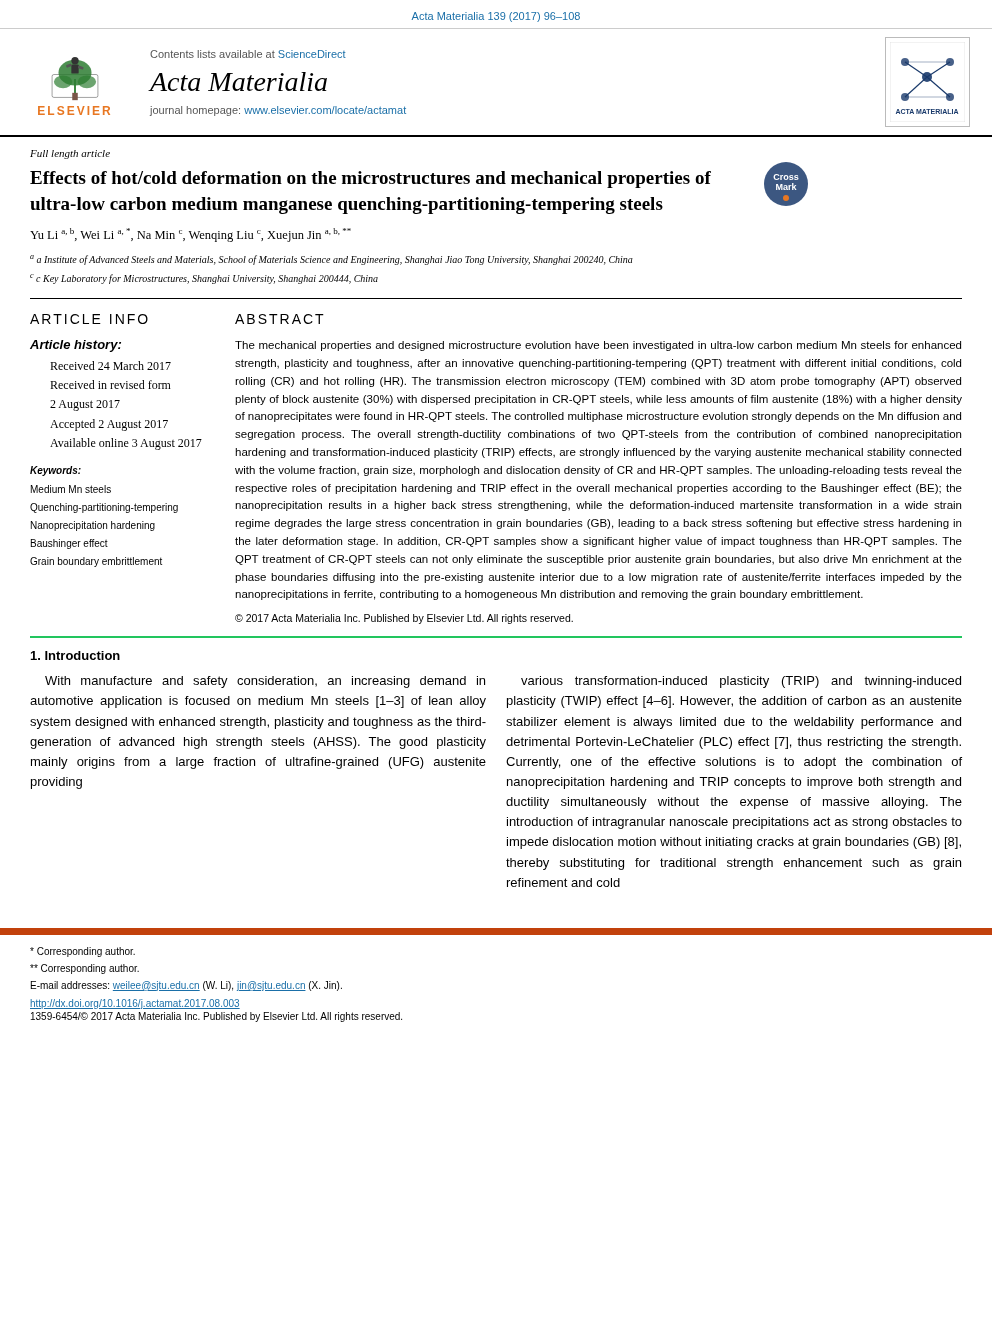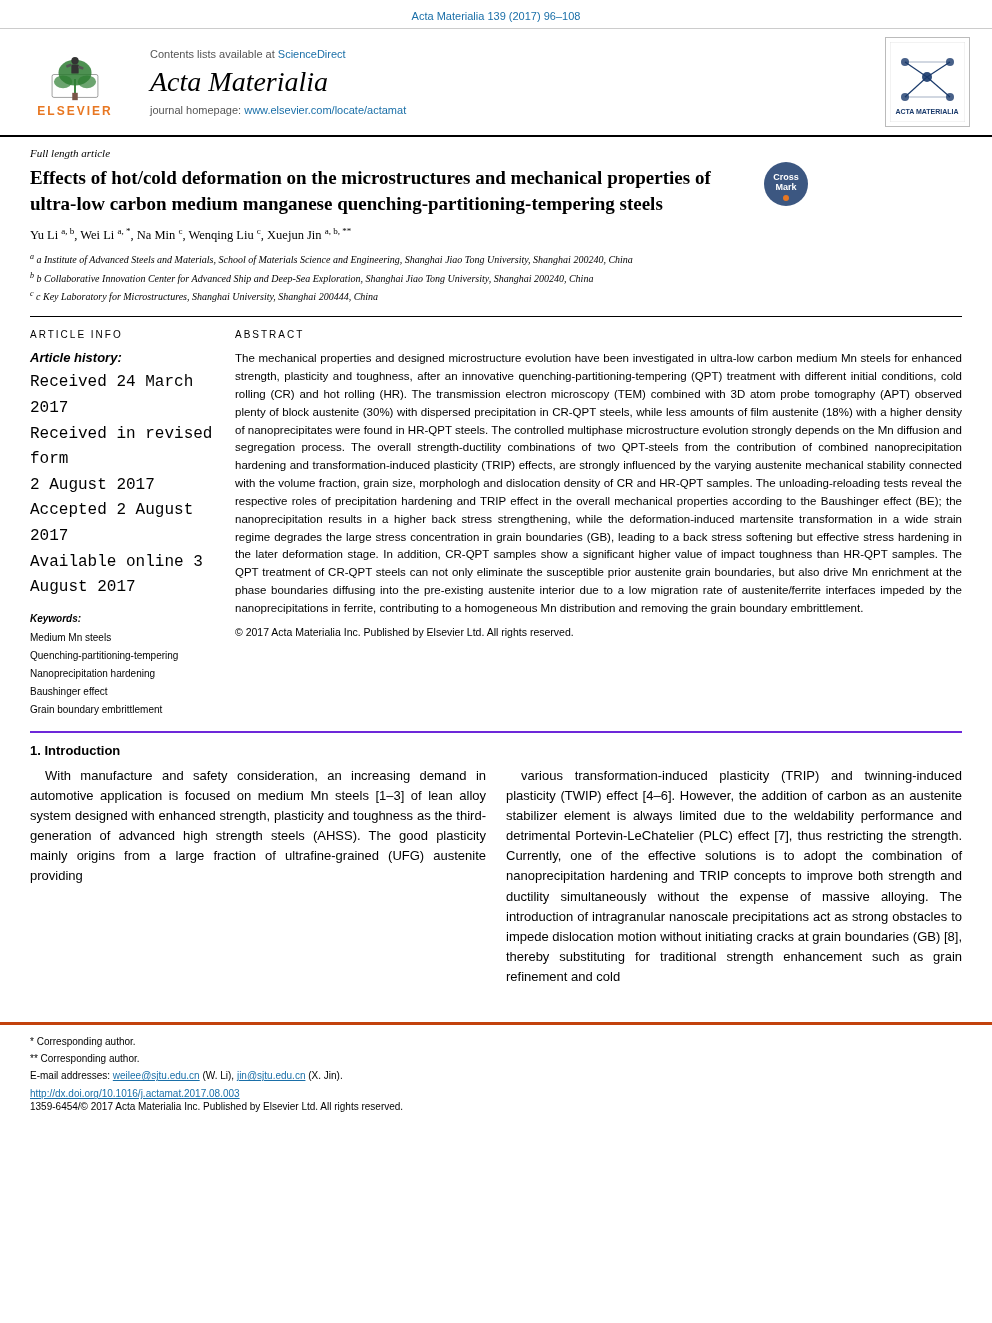--- a/index.html
+++ b/index.html
@@ -139,39 +139,40 @@
       margin-bottom: 12px;
     }
     .left-col {
       width: 185px;
       flex-shrink: 0;
     }
     .right-col {
       flex: 1;
     }
     .col-heading {
-      font-size: 10px;
+      font-size: 14px;
       font-family: Arial, sans-serif;
       letter-spacing: 2px;
       text-transform: uppercase;
       color: #000;
       margin-bottom: 10px;
     }
     .article-info-section h4 {
       font-size: 13px;
       font-style: italic;
       font-weight: bold;
       font-family: Arial, sans-serif;
       margin-bottom: 5px;
     }
     .article-info-section p {
-      font-size: 16px;
-      font-family: Liberation Mono, monospace;
+      font-size: 12px;
+      font-family: Liberation Serif, serif;
       line-height: 1.6;
       color: #000;
+      margin-left: 20px;
     }
     .keywords-section {
       margin-top: 12px;
     }
     .keywords-section h4 {
       font-size: 10px;
       font-style: italic;
       font-weight: bold;
       font-family: Arial, sans-serif;
       margin-bottom: 5px;
@@ -191,21 +192,21 @@
     }
     .copyright-line {
       font-size: 10.5px;
       font-family: Arial, sans-serif;
       color: #000;
       margin-top: 8px;
     }
 
     
     .intro-section {
-      border-top: 2px solid #6d28d9;
+      border-top: 2px solid #22c55e;
       padding-top: 10px;
       margin-top: 5px;
     }
     .section-number-title {
       font-size: 13px;
       font-weight: bold;
       font-family: Arial, sans-serif;
       margin-bottom: 8px;
       color: #000;
     }
@@ -220,21 +221,21 @@
       font-size: 13px;
       font-family: Arial, sans-serif;
       line-height: 1.55;
       text-align: justify;
       color: #000;
       text-indent: 15px;
     }
 
     
     .page-footer {
-      border-top: 3px solid #c2410c;
+      border-top: 7px solid #c2410c;
       padding: 8px 30px;
       margin-top: 15px;
     }
     .footer-notes {
       font-size: 10px;
       font-family: Arial, sans-serif;
       line-height: 1.7;
       color: #000;
     }
     .footer-doi {
@@ -331,21 +332,20 @@
       </div>
       <span>Effects of hot/cold deformation on the microstructures and mechanical properties of ultra-low carbon medium manganese quenching-partitioning-tempering steels</span>
     </div>
 
     <div class="authors">
       Yu Li <sup>a, b</sup>, Wei Li <sup>a, *</sup>, Na Min <sup>c</sup>, Wenqing Liu <sup>c</sup>, Xuejun Jin <sup>a, b, **</sup>
     </div>
 
     <div class="affiliations">
       <div><sup>a</sup> <span>a  Institute of Advanced Steels and Materials, School of Materials Science and Engineering, Shanghai Jiao Tong University, Shanghai 200240, China</span></div>
-      <div><sup>b</sup> <span>b  Collaborative Innovation Center for Advanced Ship and Deep-Sea Exploration, Shanghai Jiao Tong University, Shanghai 200240, China</span></div>
       <div><sup>c</sup> <span>c  Key Laboratory for Microstructures, Shanghai University, Shanghai 200444, China</span></div>
     </div>
 
     <div class="two-col">
 
       <div class="left-col">
         <div class="col-heading">ARTICLE INFO</div>
         <div class="article-info-section">
           <h4>Article history:</h4>
           <p>

